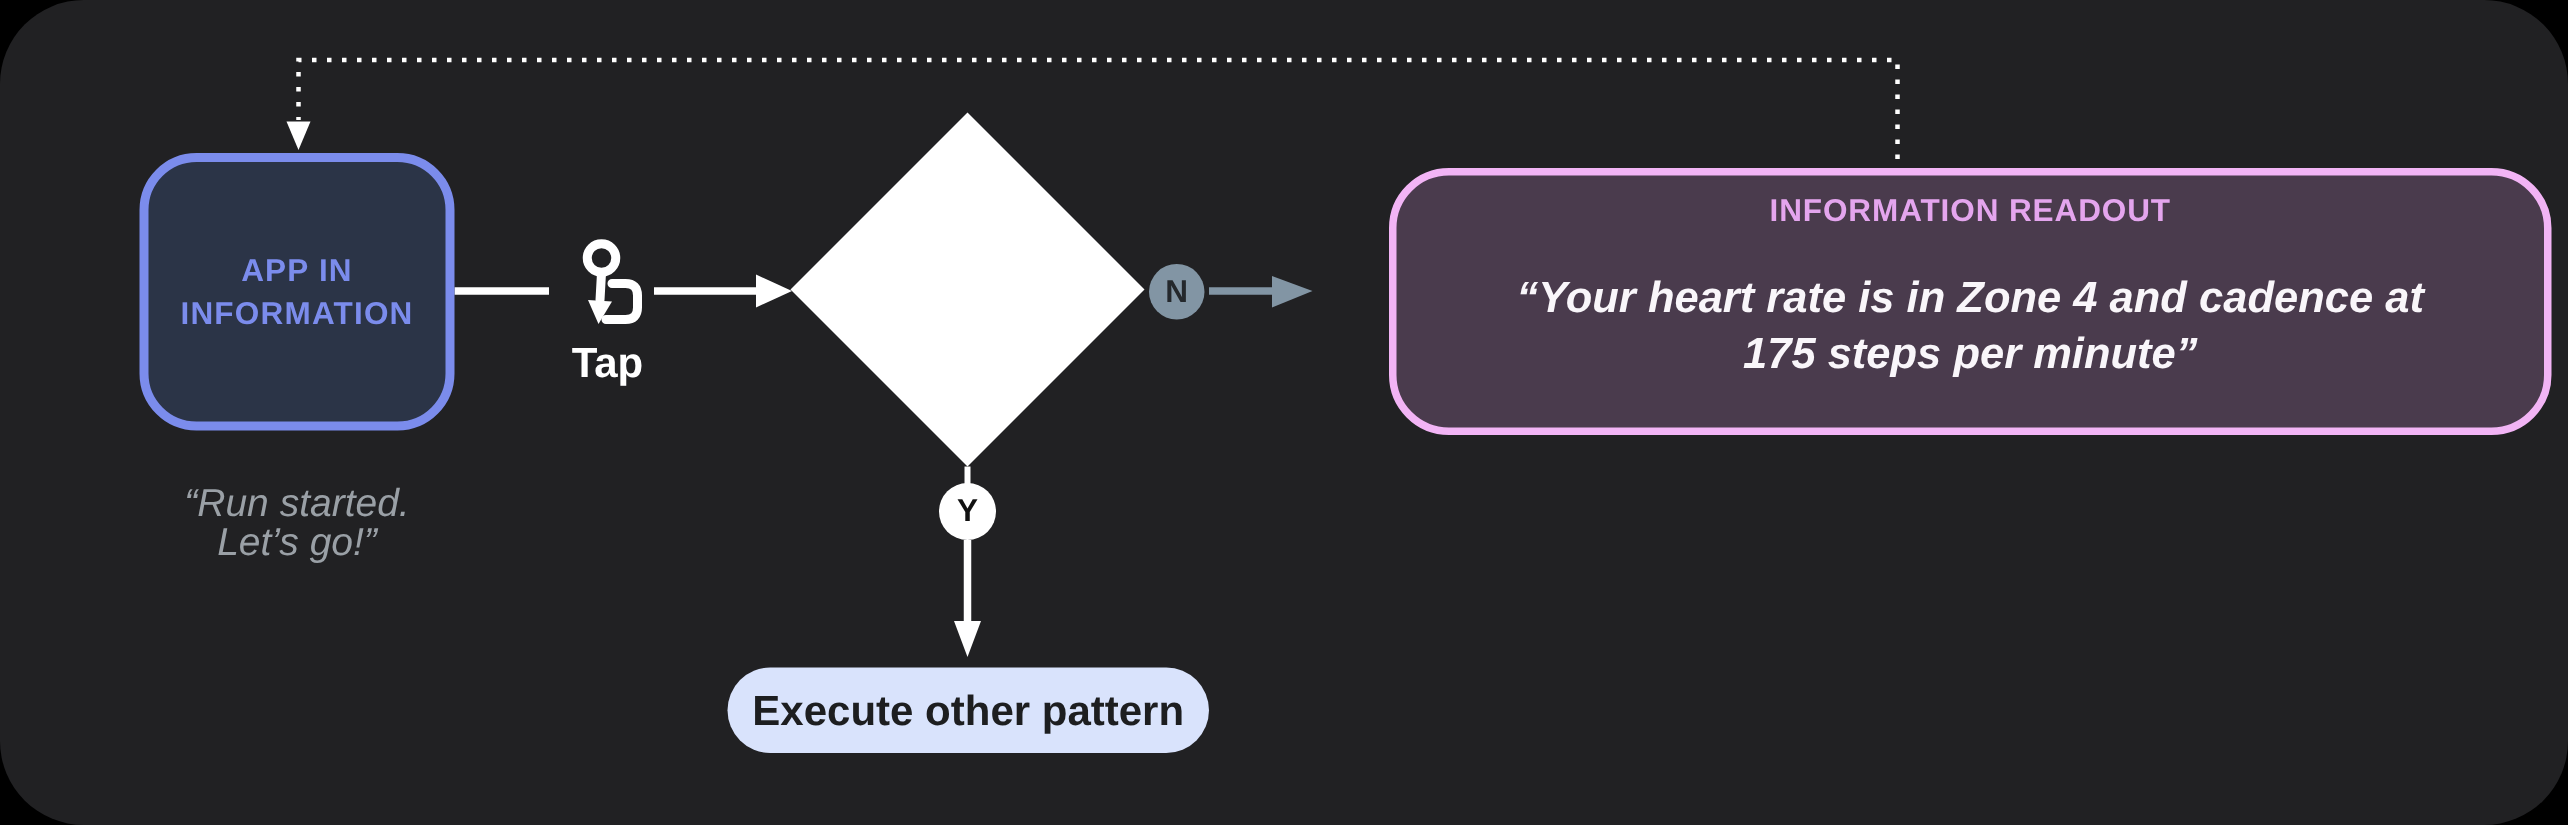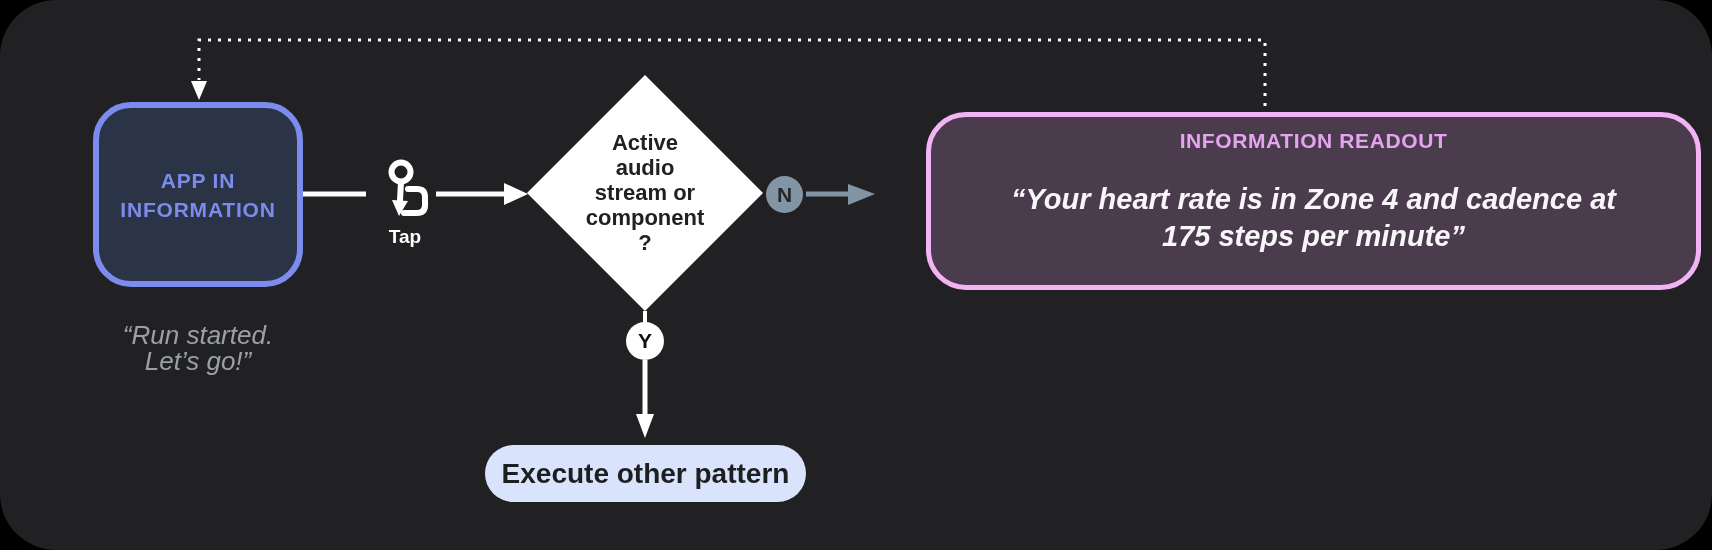--- a/index.html
+++ b/index.html
@@ -30,21 +30,21 @@
     box-sizing:border-box;background:var(--blue-fill);border:6px solid var(--blue);
     border-radius:38px;display:flex;align-items:center;justify-content:center;}
   .app-label{color:var(--blue);font-size:21px;font-weight:bold;letter-spacing:0.8px;
     line-height:29px;text-align:center;white-space:pre-line;}
 
   .app-quote{position:absolute;left:73px;top:322px;width:250px;text-align:center;
     color:var(--gray);font-style:italic;font-size:26px;line-height:26px;white-space:pre-line;}
 
   .tap-icon{position:absolute;left:374px;top:158px;}
   .tap-label{position:absolute;left:372px;top:226px;width:66px;text-align:center;
-    color:var(--white);font-size:19px;font-weight:bold;}
+    color:var(--white);font-size:28px;font-weight:bold;}
 
   .decision-label{position:absolute;left:525px;top:130px;width:240px;text-align:center;
     color:var(--diamond-text);font-size:22px;font-weight:bold;line-height:25px;white-space:pre-line;}
 
   .badge{position:absolute;border-radius:50%;display:flex;align-items:center;justify-content:center;
     font-weight:bold;}
   .badge-n{left:766px;top:176px;width:37px;height:37px;background:var(--slate);
     color:var(--slate-dark);font-size:21px;}
   .badge-y{left:626px;top:322px;width:38px;height:38px;background:var(--white);
     color:#111111;font-size:21px;}
@@ -98,25 +98,20 @@
   <svg class="tap-icon" width="58" height="62" viewBox="0 0 58 62">
     <g fill="none" stroke="#ffffff" stroke-width="6" stroke-linecap="round" stroke-linejoin="round">
       <circle cx="27" cy="14" r="9.5"></circle>
       <path d="M27,24 L26,42"></path>
       <path d="M34,31 L43,31 Q51,31 51,39 L51,47 Q51,55 43,55 L30,55"></path>
     </g>
     <polygon fill="#ffffff" points="18,42 34,43 25,58"></polygon>
   </svg>
   <div class="tap-label">Tap</div>
 
-  <div class="decision-label">Active
-audio
-stream or
-component
-?</div>
 
   <div class="badge badge-n">
     <span>N</span>
   </div>
   <div class="badge badge-y">
     <span>Y</span>
   </div>
 
   <div class="readout">
     <div class="readout-title">INFORMATION READOUT</div>

